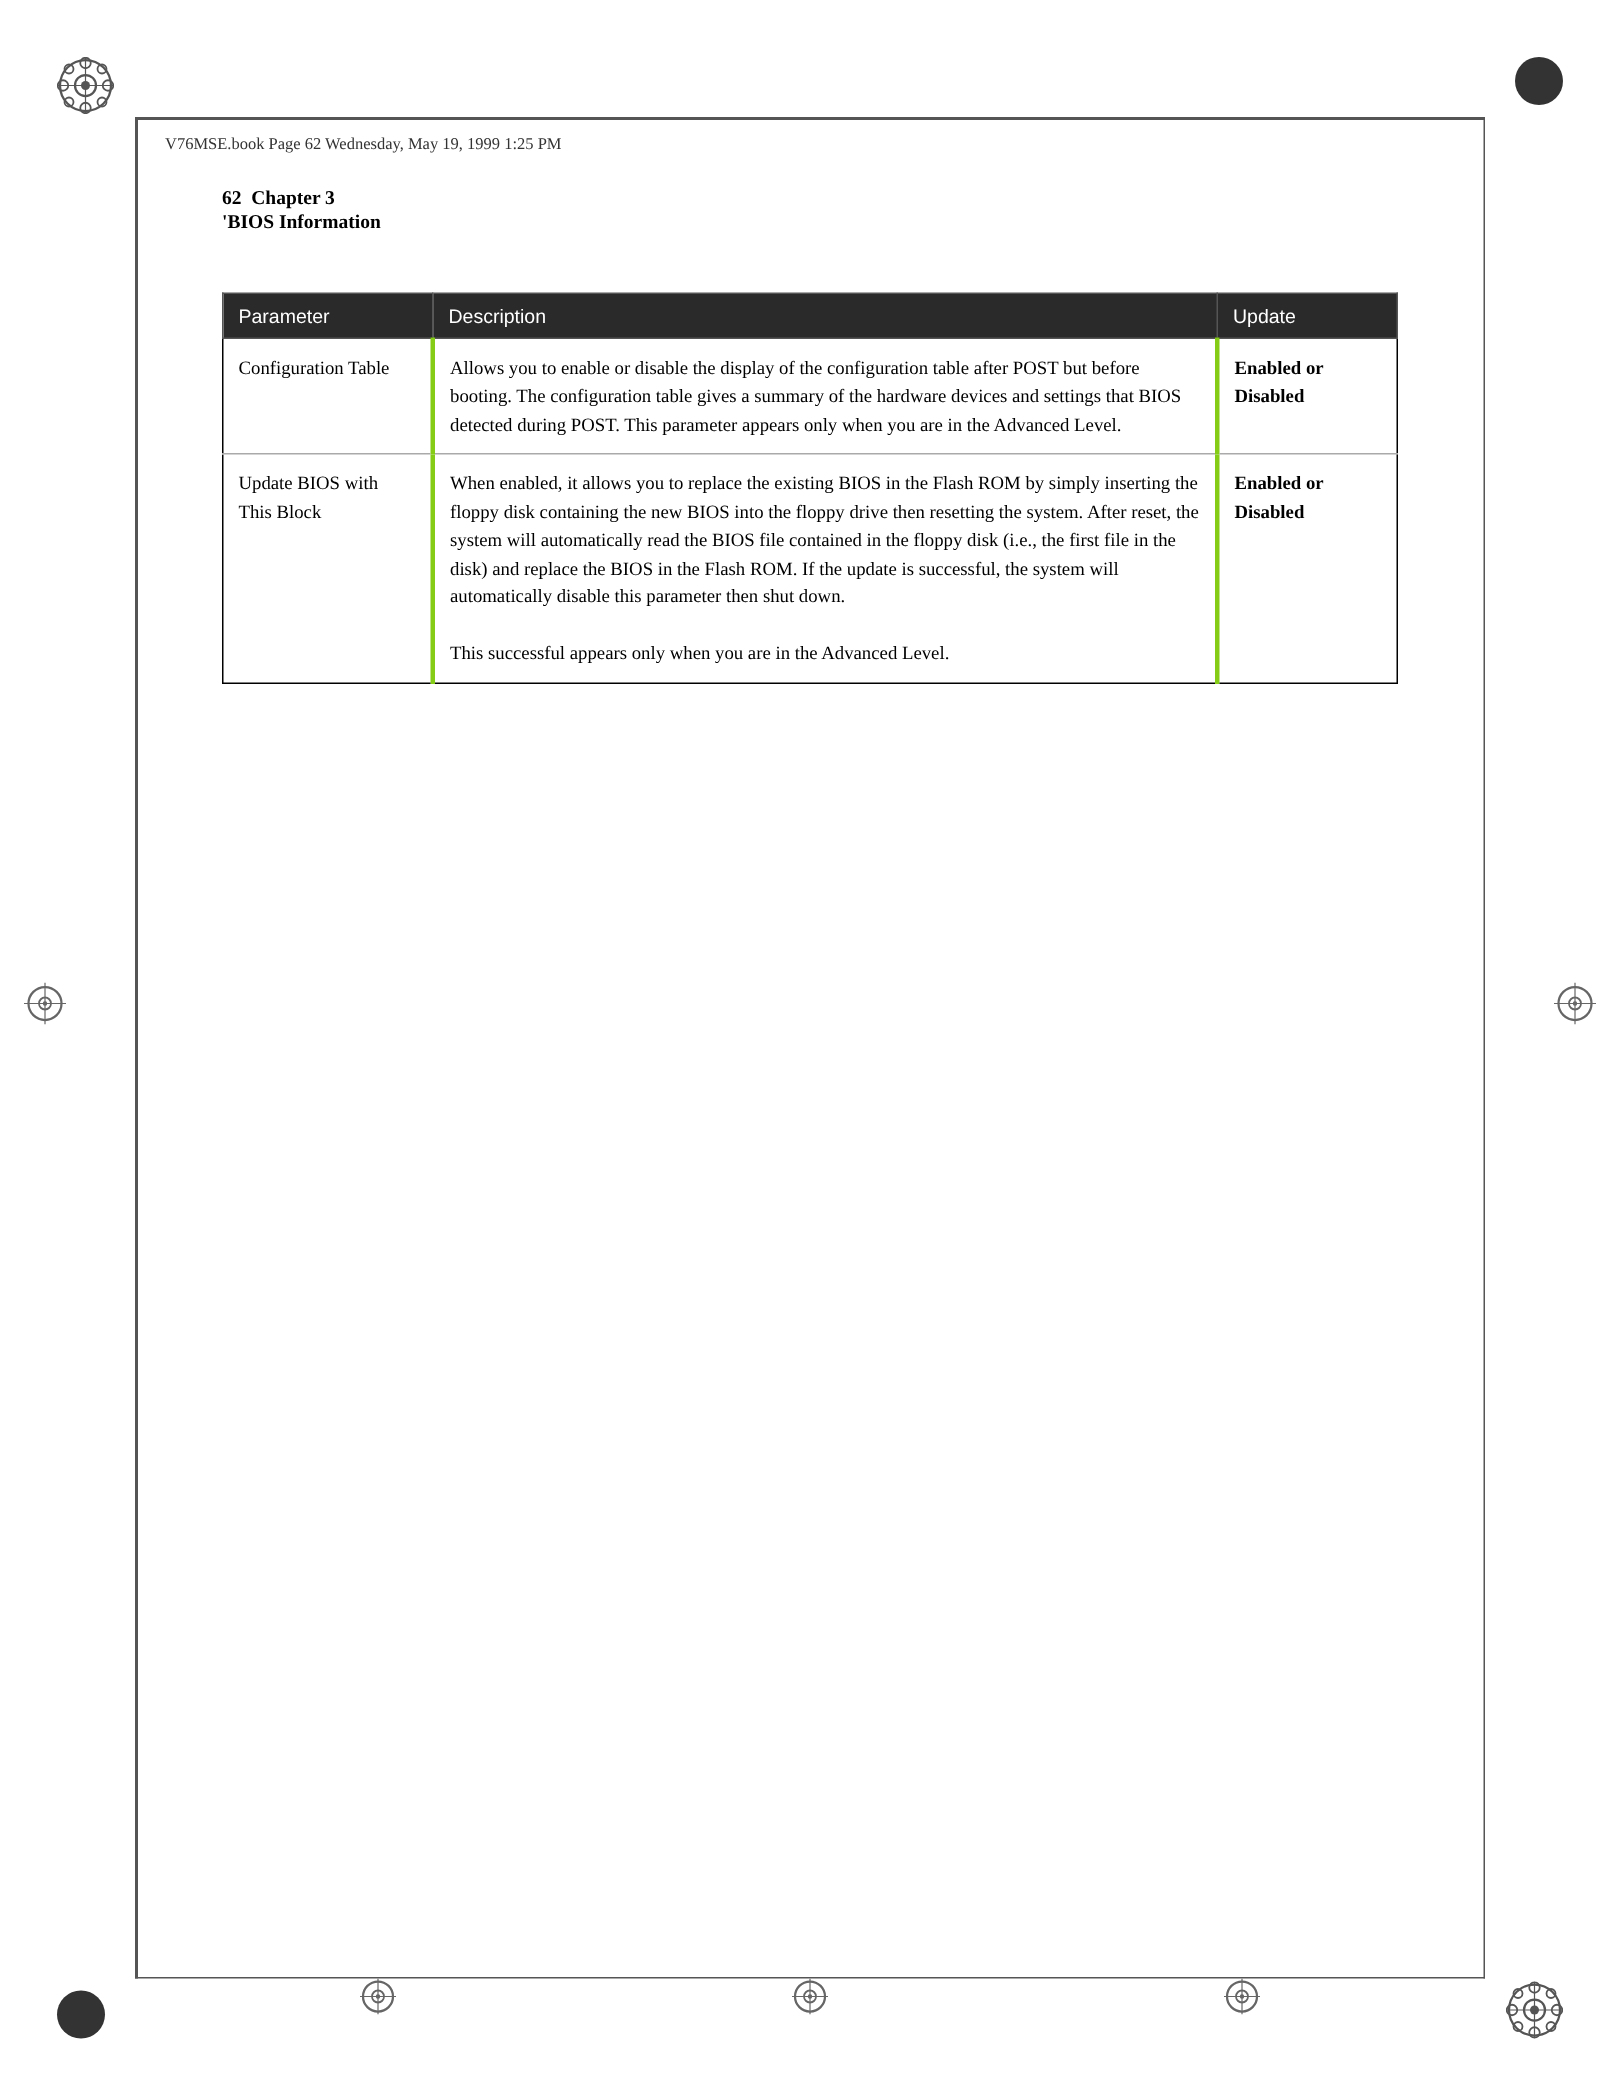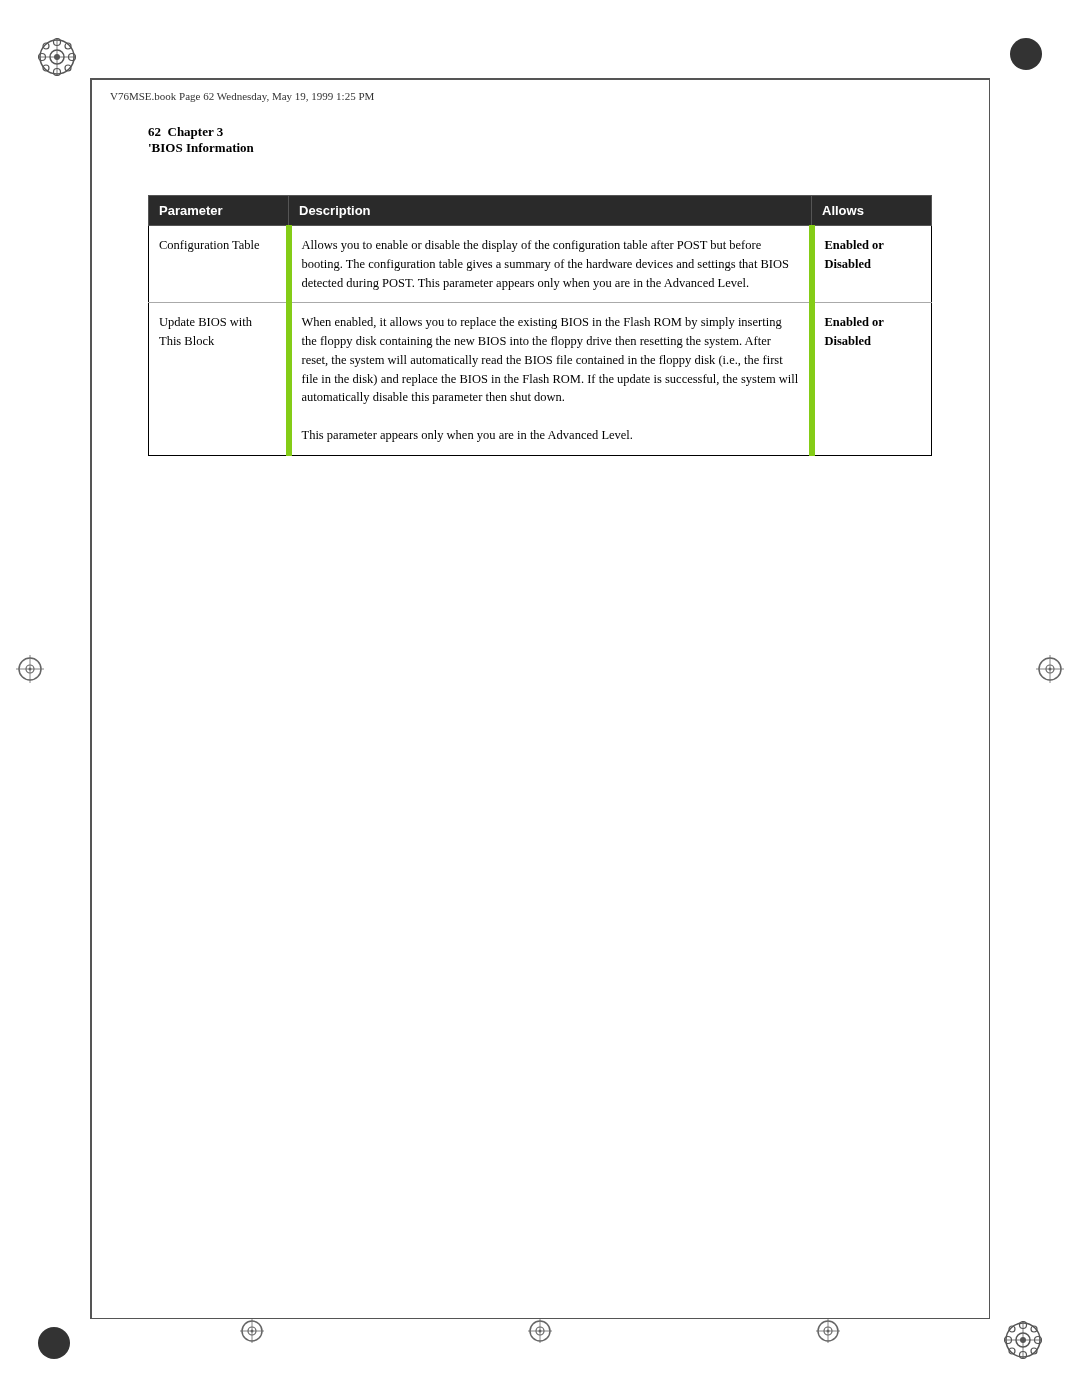--- a/index.html
+++ b/index.html
@@ -109,33 +109,33 @@
     .bios-table {
       width: 100%;
       border-collapse: collapse;
       border: 1.5px solid #000;
     }
 
     .bios-table thead tr th {
       background: #2a2a2a;
       color: #ffffff;
       font-size: 13px;
-      font-weight: bold;
+      font-weight: normal;
       font-family: Arial, Helvetica, sans-serif;
       padding: 7px 10px;
       text-align: left;
       border: 1px solid #555;
     }
 
     .bios-table tbody tr td {
       padding: 10px 10px;
       vertical-align: top;
       font-size: 12.5px;
       border-bottom: 1px solid #aaa;
-      border-right: 6px solid #84cc16;
+      border-right: 3px solid #84cc16;
       line-height: 1.5;
     }
 
     .bios-table tbody tr td:last-child {
       border-right: none;
       font-weight: bold;
     }
 
     .bios-table tbody tr:last-child td {
       border-bottom: none;
@@ -265,21 +265,21 @@
   </div>
 
   <div class="chapter-header"><span style="font-weight:bold; font-size:13px;">62 &nbsp;</span><span style="font-size:13px; font-weight:bold;">Chapter 3</span><br><span style="font-size:13px;font-weight:bold;">'BIOS Information</span></div>
 
   <div class="main-content">
     <table class="bios-table">
       <thead>
         <tr>
           <th class="param-col">Parameter</th>
           <th class="desc-col">Description</th>
-          <th class="opt-col">Allows</th>
+          <th class="opt-col">Update</th>
         </tr>
       </thead>
       <tbody>
 
         <tr>
           <td class="param-col">
             <span>Configuration Table</span>
           </td>
           <td class="desc-col">
             <span>Allows you to enable or disable the display of the configuration table after POST but before booting. The configuration table gives a summary of the hardware devices and settings that BIOS detected during POST.  This parameter appears only when you are in the Advanced Level.</span>
@@ -289,21 +289,21 @@
           </td>
         </tr>
 
         <tr>
           <td class="param-col">
             <span>Update BIOS with This Block</span>
           </td>
           <td class="desc-col">
             <span>When enabled, it allows you to replace the existing BIOS in the Flash ROM by simply inserting the floppy disk containing the new BIOS into the floppy drive then resetting the system. After reset, the system will automatically read the BIOS file contained in the floppy disk (i.e., the first file in the disk) and replace the BIOS in the Flash ROM.  If the update is successful, the system will automatically disable this parameter then shut down.</span>
             <br><br>
-            <span>This parameter appears only when you are in the Advanced Level.</span>
+            <span>This successful appears only when you are in the Advanced Level.</span>
           </td>
           <td class="opt-col">
             <span>Enabled or<br>Disabled</span>
           </td>
         </tr>
       </tbody>
     </table>
   </div>
 
 </div>

